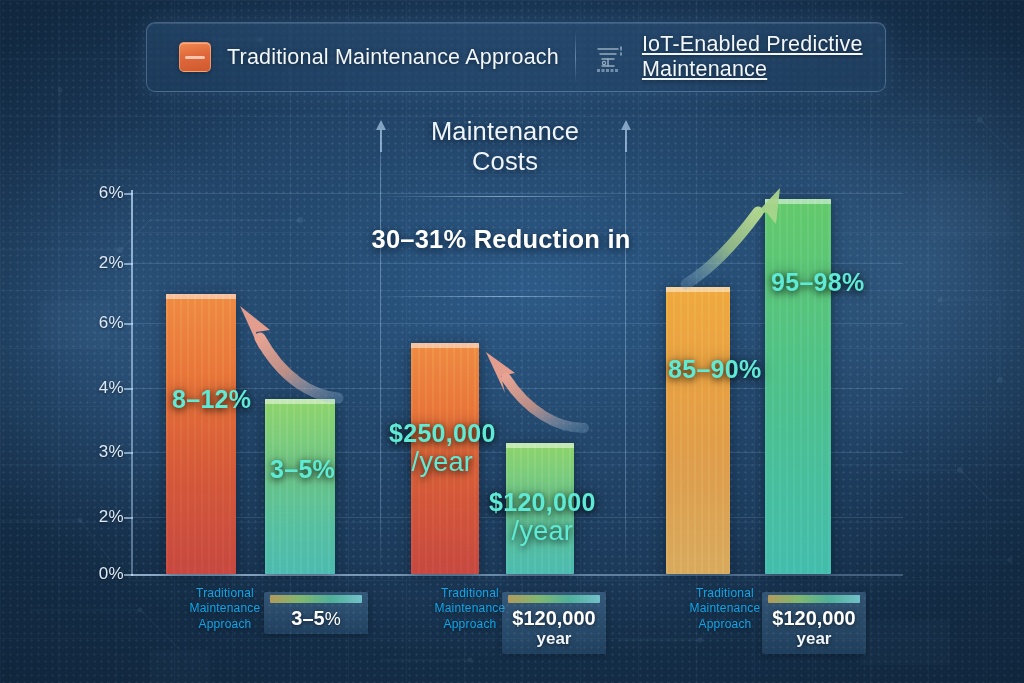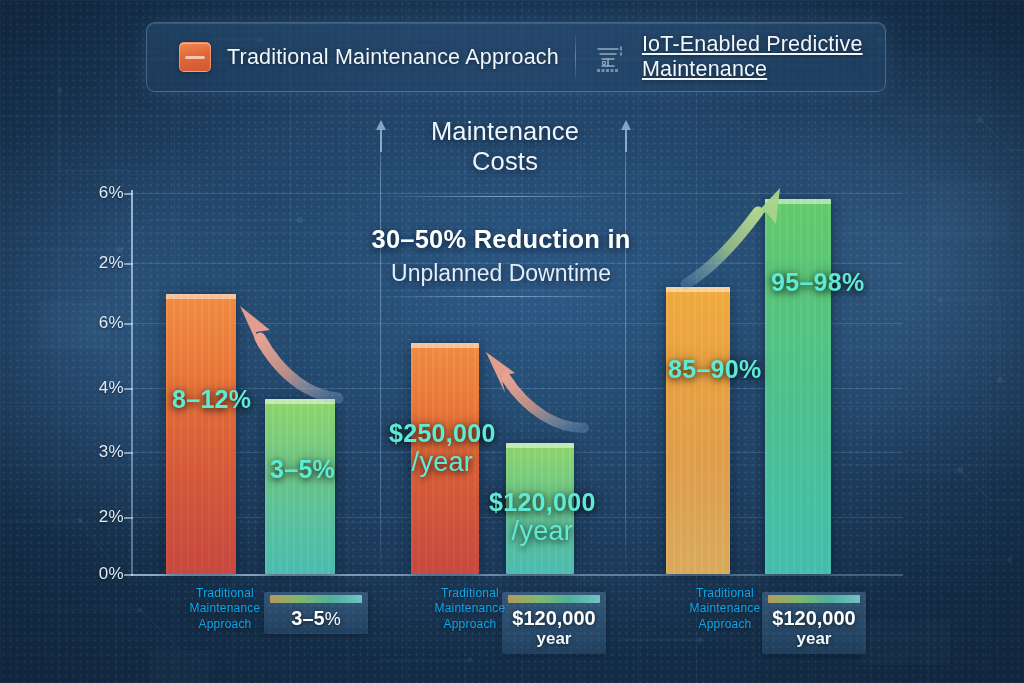--- a/index.html
+++ b/index.html
@@ -401,22 +401,21 @@
           <stop offset="55%" stop-color="#a9cf8c" stop-opacity=".8"></stop>
           <stop offset="100%" stop-color="#b9dc92" stop-opacity=".95"></stop>
         </linearGradient>
       </defs>
       <path d="M6 98 C 26 86, 50 64, 78 26" stroke="url(#gInc)" stroke-width="11" fill="none" stroke-linecap="round"></path>
       <path d="M100 2 L96 38 L86 26 L70 34 Z" fill="#a9d48c" opacity=".95"></path>
     </svg>
 
     <div class="callout-rule"></div>
     <div class="callout">
-      <span class="big">30–50% Reduction in</span>
-      <span class="small">Unplanned Downtime</span>
+      <span class="big">30–31% Reduction in</span>
     </div>
     <div class="callout-rule callout-rule2"></div>
 
     <div class="xcat" style="left:160px; top:586px">
       <span>Traditional</span><br>
       <span>Maintenance</span><br>
       <span>Approach</span>
     </div>
     <div class="xbadge" style="left:264px; top:592px">
       <span class="swatchbar"></span>

